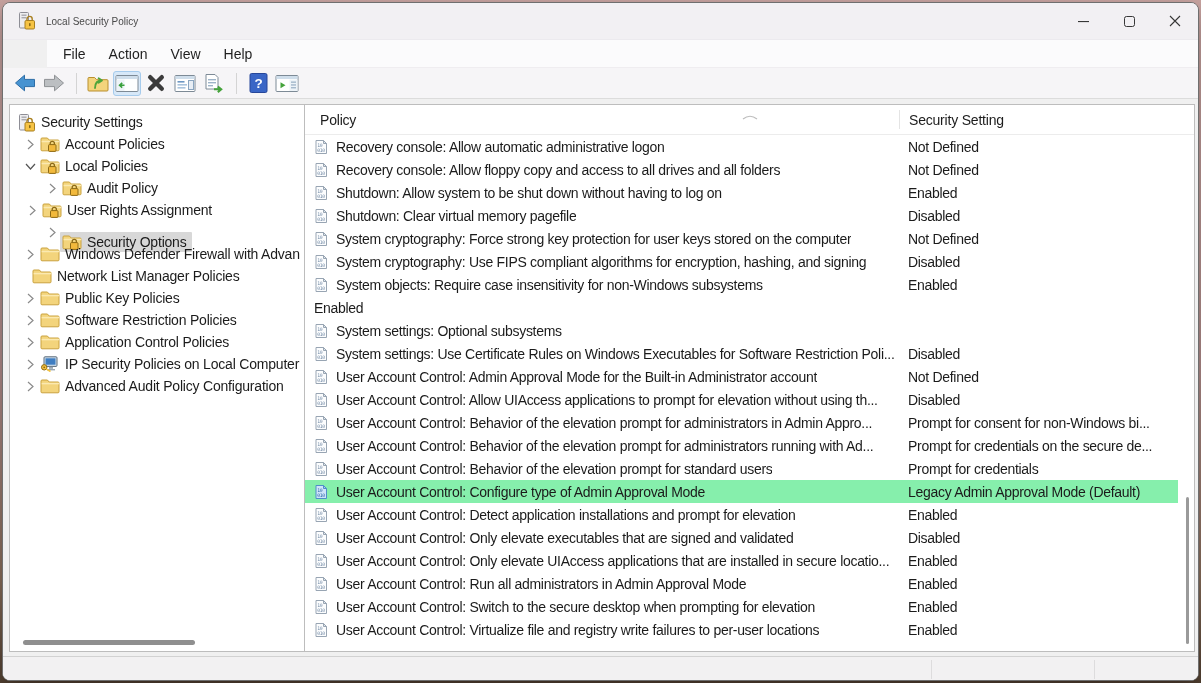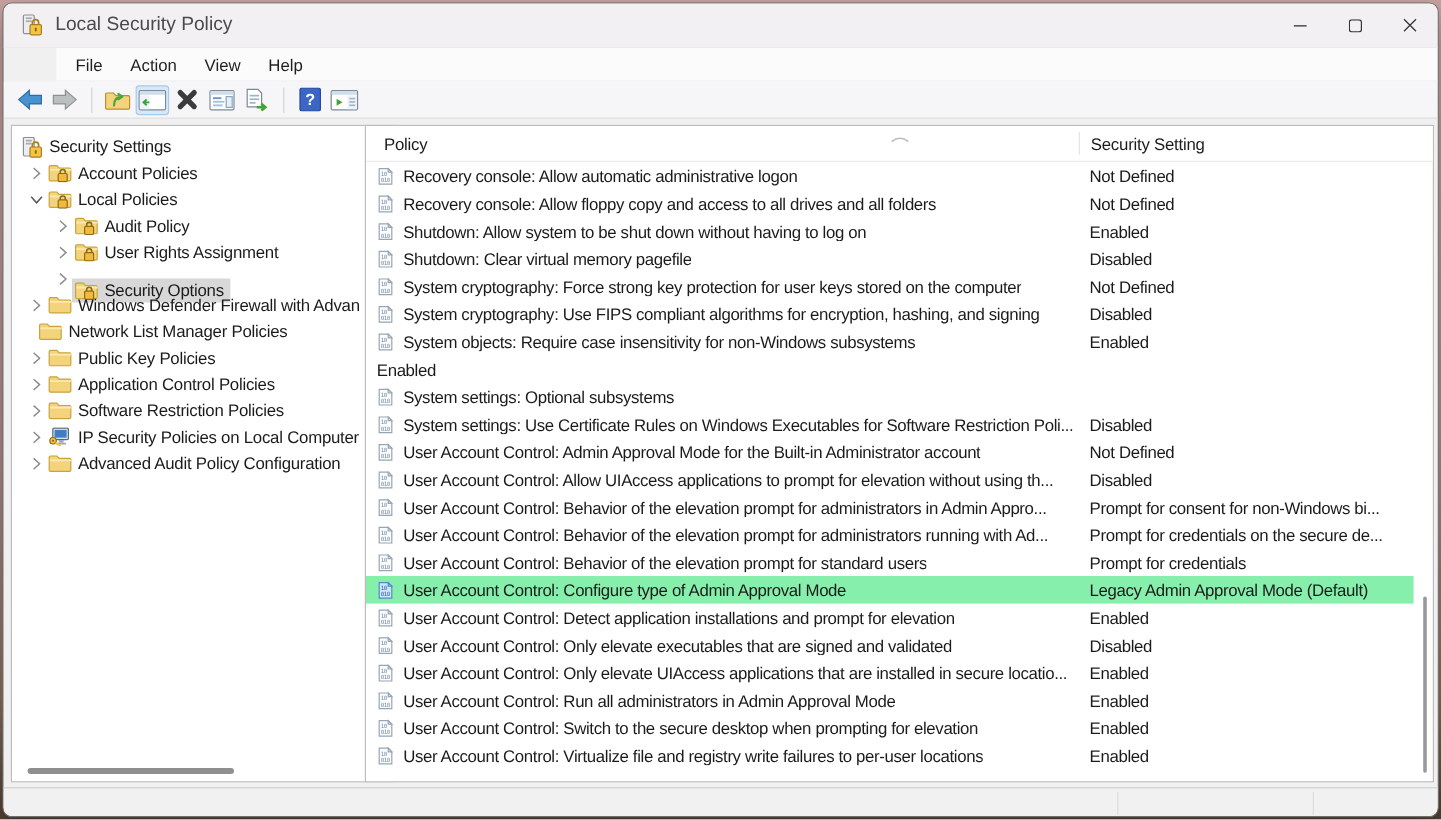--- a/index.html
+++ b/index.html
@@ -5,21 +5,21 @@
   html,body{margin:0;padding:0;}
   .desktop{position:relative;width:1201px;height:683px;overflow:hidden;
     background:linear-gradient(180deg,#c9a4a1 0%,#b28d8b 55%,#8a6f5c 85%,#544233 100%);
     font-family:"Liberation Sans",sans-serif;-webkit-font-smoothing:antialiased;}
   .window{position:absolute;left:2px;top:2px;width:1195px;height:677px;background:#f0f0f0;
     border:1px solid #6f6f6f;border-radius:8px;overflow:hidden;box-shadow:0 10px 24px rgba(0,0,0,.35);}
 
   
   .titlebar{height:36px;display:flex;align-items:center;background:#f2f0f3;border-bottom:1px solid #eceaee;}
   .app-icon{margin-left:13px;width:20px;height:20px;flex:none;display:flex;}
-  .title{margin-left:10px;font-size:16px;color:#4a4a4a;}
+  .title{margin-left:10px;font-size:10px;color:#4a4a4a;}
   .controls{margin-left:auto;display:flex;height:100%;}
   .ctrl{width:46px;height:100%;display:flex;align-items:center;justify-content:center;}
 
   
   .menubar{height:27px;display:flex;align-items:center;background:#fbfbfc;padding-left:6px;
     border-bottom:1px solid #efedf0;font-size:14px;color:#1f1f1f;margin-left:44px;}
   .menu-item{padding:3px 10px;margin-right:3px;border-radius:3px;}
 
   
   .toolbar{height:30px;display:flex;align-items:center;background:#f6f5f7;border-bottom:1px solid #dcdcdc;padding-left:8px;}
@@ -271,21 +271,21 @@
                   <svg width="20" height="16" viewBox="0 0 20 16">
                     <path d="M1 3 a1 1 0 0 1 1-1 h5.4 l1.8 2 h8.8 a1 1 0 0 1 1 1 v8.8 a1 1 0 0 1 -1 1 h-16 a1 1 0 0 1 -1-1 z" fill="#f3d47c" stroke="#caa23e"></path>
                     <path d="M1.6 5.6 h17.8" stroke="#fbe9b0" stroke-width="1.5"></path>
                     <rect x="8.5" y="8.6" width="7.5" height="6.8" rx="1" fill="#f2b93c" stroke="#8d6a16"></rect>
                     <path d="M10.2 8.6 V7.4 a2.1 2.1 0 0 1 4.2 0 V8.6" fill="none" stroke="#8d6a16" stroke-width="1.3"></path>
                   </svg>
                 </span>
                 <span class="ti-label">Audit Policy</span>
               </span>
             </div>
-            <div class="tree-item" style="padding-left: 34px;">
+            <div class="tree-item" style="padding-left: 14px;">
               <span class="expander">
                 <svg width="7" height="11" viewBox="0 0 7 11">
                   <path d="M1 1 l5 4.5 -5 4.5" fill="none" stroke="#8a8a8a" stroke-width="1.2"></path>
                 </svg>
               </span>
               <span class="ti-body">
                 <span class="ti-icon">
                   <svg width="20" height="16" viewBox="0 0 20 16">
                     <path d="M1 3 a1 1 0 0 1 1-1 h5.4 l1.8 2 h8.8 a1 1 0 0 1 1 1 v8.8 a1 1 0 0 1 -1 1 h-16 a1 1 0 0 1 -1-1 z" fill="#f3d47c" stroke="#caa23e"></path>
                     <path d="M1.6 5.6 h17.8" stroke="#fbe9b0" stroke-width="1.5"></path>
@@ -364,37 +364,37 @@
                   <path d="M1 1 l5 4.5 -5 4.5" fill="none" stroke="#8a8a8a" stroke-width="1.2"></path>
                 </svg>
               </span>
               <span class="ti-body">
                 <span class="ti-icon">
                   <svg width="20" height="16" viewBox="0 0 20 16">
                     <path d="M1 3 a1 1 0 0 1 1-1 h5.4 l1.8 2 h8.8 a1 1 0 0 1 1 1 v8.8 a1 1 0 0 1 -1 1 h-16 a1 1 0 0 1 -1-1 z" fill="#f3d47c" stroke="#caa23e"></path>
                     <path d="M1.6 5.6 h17.8" stroke="#fbe9b0" stroke-width="1.5"></path>
                   </svg>
                 </span>
+                <span class="ti-label">Software Restriction Policies</span>
+              </span>
+            </div>
+            <div class="tree-item" style="padding-left: 12px;">
+              <span class="expander">
+                <svg width="7" height="11" viewBox="0 0 7 11">
+                  <path d="M1 1 l5 4.5 -5 4.5" fill="none" stroke="#8a8a8a" stroke-width="1.2"></path>
+                </svg>
+              </span>
+              <span class="ti-body">
+                <span class="ti-icon">
+                  <svg width="20" height="16" viewBox="0 0 20 16">
+                    <path d="M1 3 a1 1 0 0 1 1-1 h5.4 l1.8 2 h8.8 a1 1 0 0 1 1 1 v8.8 a1 1 0 0 1 -1 1 h-16 a1 1 0 0 1 -1-1 z" fill="#f3d47c" stroke="#caa23e"></path>
+                    <path d="M1.6 5.6 h17.8" stroke="#fbe9b0" stroke-width="1.5"></path>
+                  </svg>
+                </span>
                 <span class="ti-label">Application Control Policies</span>
-              </span>
-            </div>
-            <div class="tree-item" style="padding-left: 12px;">
-              <span class="expander">
-                <svg width="7" height="11" viewBox="0 0 7 11">
-                  <path d="M1 1 l5 4.5 -5 4.5" fill="none" stroke="#8a8a8a" stroke-width="1.2"></path>
-                </svg>
-              </span>
-              <span class="ti-body">
-                <span class="ti-icon">
-                  <svg width="20" height="16" viewBox="0 0 20 16">
-                    <path d="M1 3 a1 1 0 0 1 1-1 h5.4 l1.8 2 h8.8 a1 1 0 0 1 1 1 v8.8 a1 1 0 0 1 -1 1 h-16 a1 1 0 0 1 -1-1 z" fill="#f3d47c" stroke="#caa23e"></path>
-                    <path d="M1.6 5.6 h17.8" stroke="#fbe9b0" stroke-width="1.5"></path>
-                  </svg>
-                </span>
-                <span class="ti-label">Software Restriction Policies</span>
               </span>
             </div>
             <div class="tree-item" style="padding-left: 12px;">
               <span class="expander">
                 <svg width="7" height="11" viewBox="0 0 7 11">
                   <path d="M1 1 l5 4.5 -5 4.5" fill="none" stroke="#8a8a8a" stroke-width="1.2"></path>
                 </svg>
               </span>
               <span class="ti-body">
                 <span class="ti-icon">

